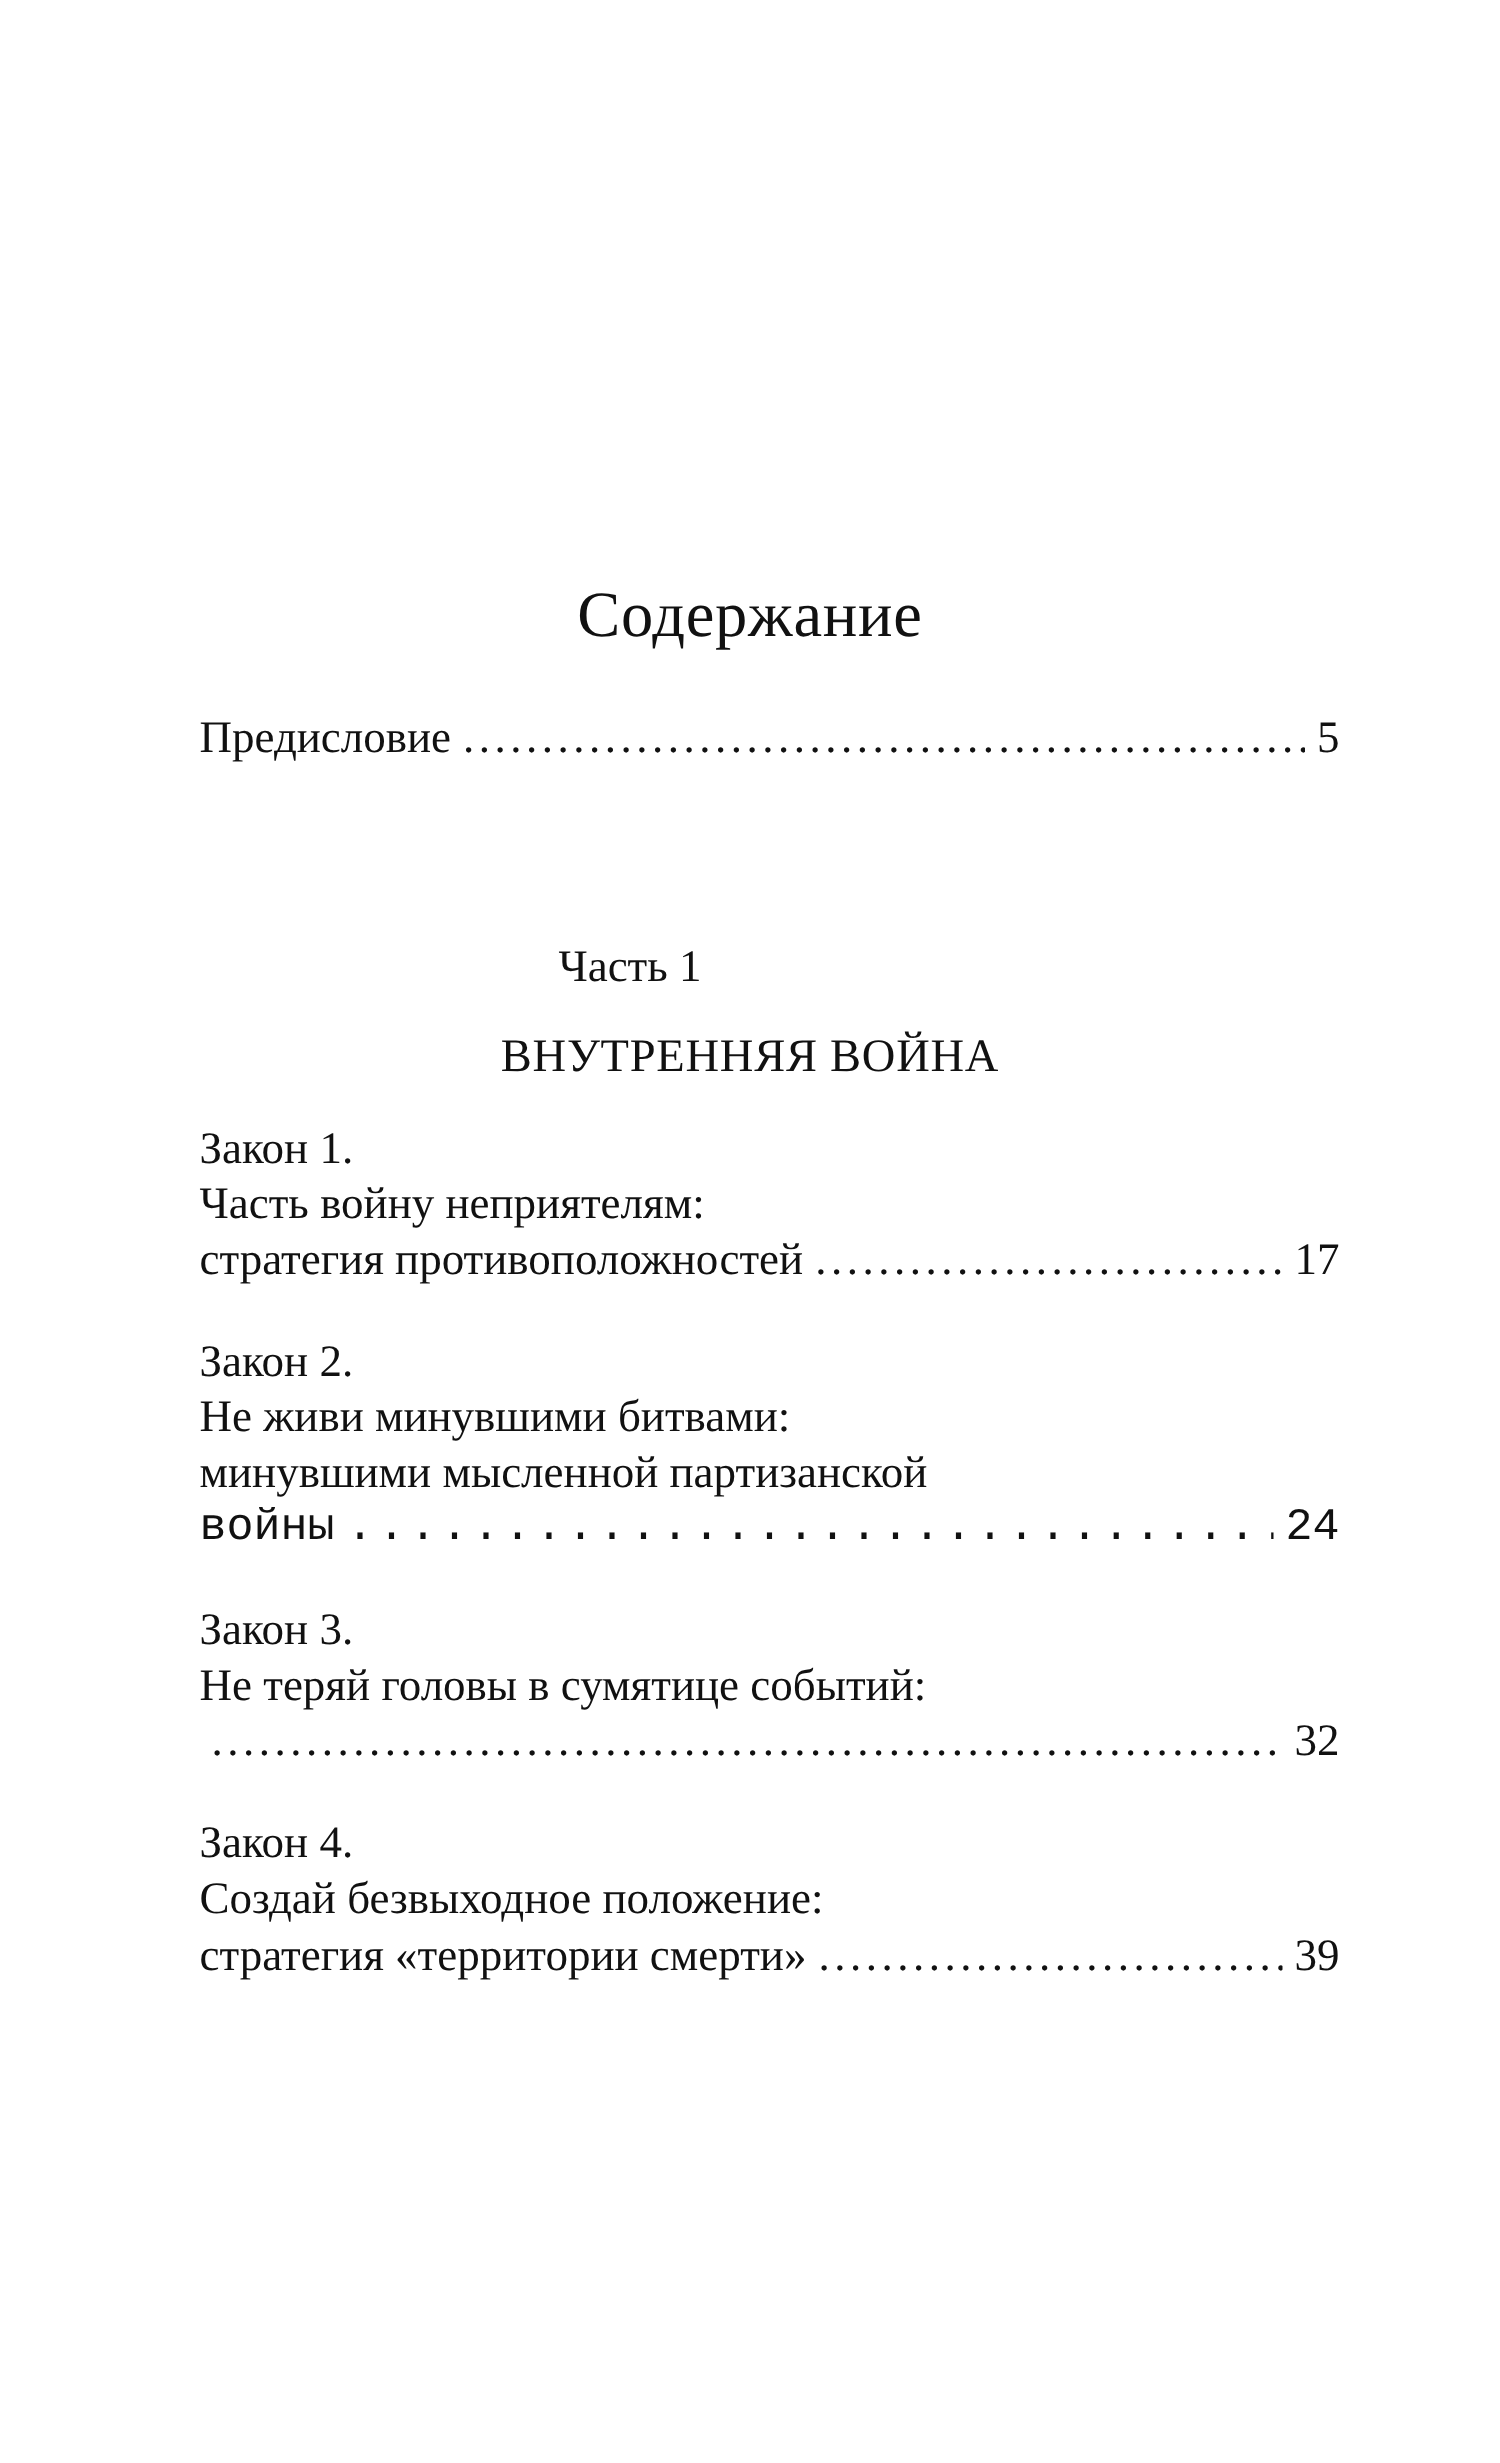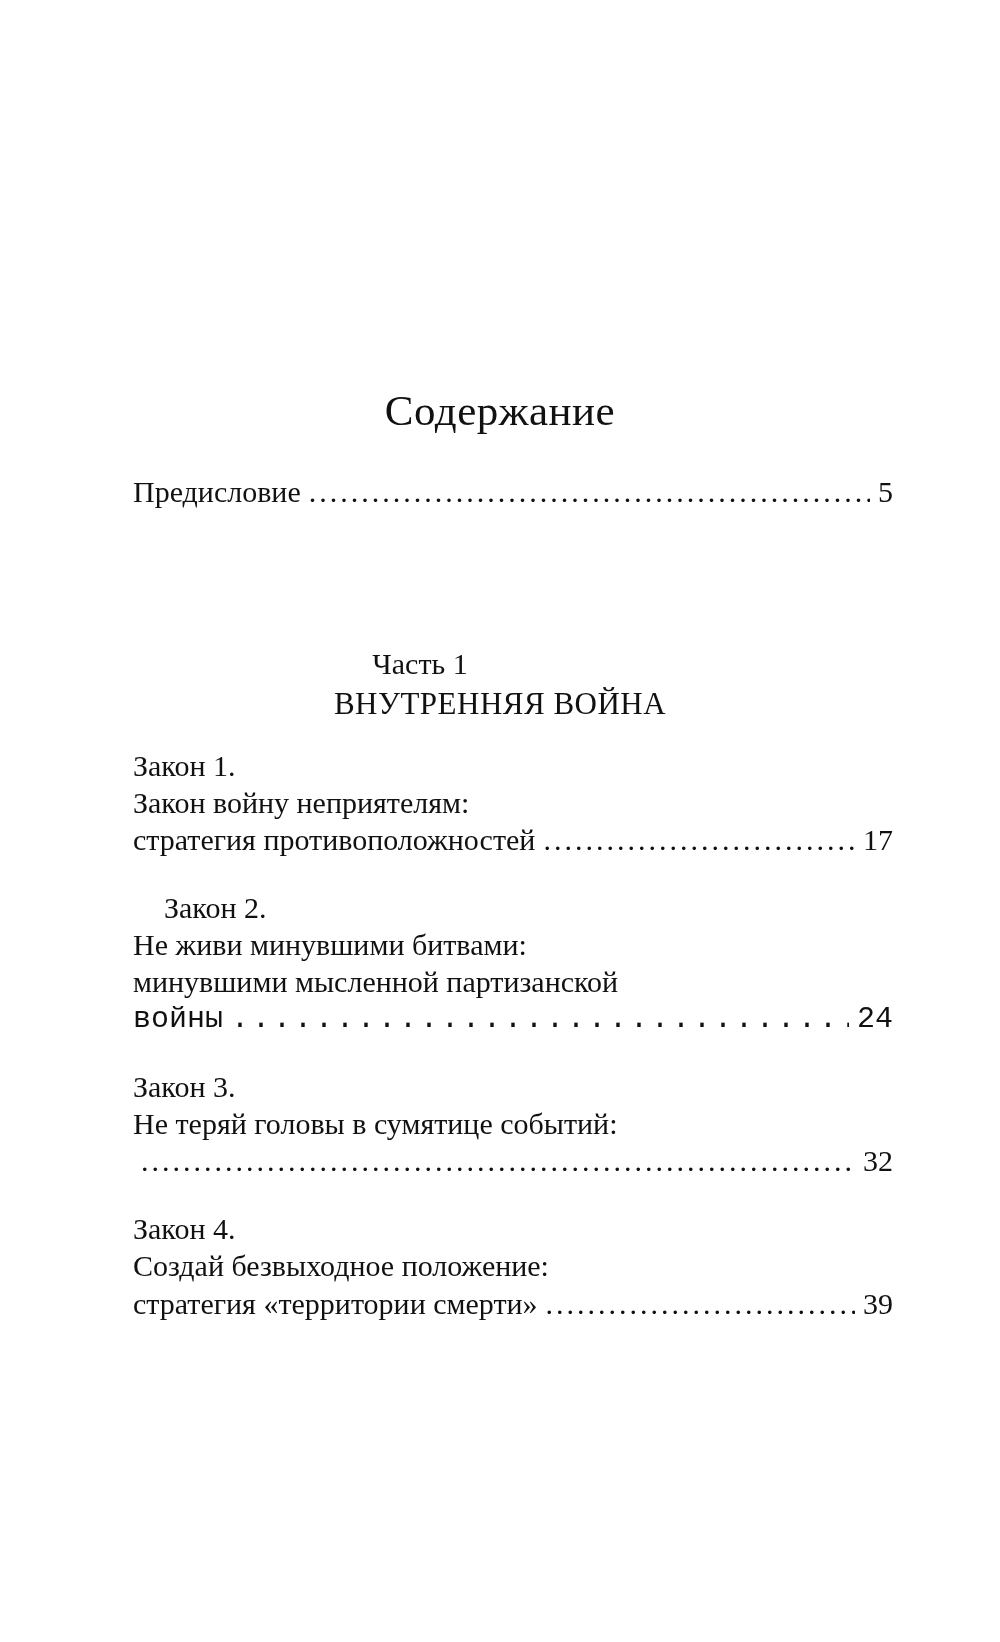--- a/index.html
+++ b/index.html
@@ -16,21 +16,21 @@
     position:absolute; left:133px; width:760px;
     display:flex; align-items:baseline; font-size:30px; line-height:36px;
   }
   .toc-line .text { white-space:nowrap; }
   .toc-line .leader {
     flex:1; overflow:hidden; white-space:nowrap; margin:0 8px;
     font-size:30px; letter-spacing:3px;
   }
   .toc-line .page { white-space:nowrap; }
   .part-label {
-    position:absolute; left:0; width:840px; top:647px;
+    position:absolute; left:0; width:840px; top:628px;
     text-align:center; font-size:30px;
   }
   .part-title {
     position:absolute; left:0; width:1000px; top:686px;
     text-align:center; font-size:31px; letter-spacing:0.5px;
   }
   .plain-line {
     position:absolute; left:133px; font-size:30px; line-height:36px; white-space:nowrap;
   }
 </style>
@@ -42,28 +42,28 @@
 <div class="toc-line" style="top:474px;">
   <span class="text">Предисловие</span>
   <span class="leader">.......................................................................................................</span>
   <span class="page">5</span>
 </div>
 
 <div class="part-label">Часть 1</div>
 <div class="part-title">ВНУТРЕННЯЯ ВОЙНА</div>
 
 <div class="plain-line" style="top:748px;">Закон 1.</div>
-<div class="plain-line" style="top:785px;">Закон войну неприятелям:</div>
+<div class="plain-line" style="top:785px;">Часть войну неприятелям:</div>
 <div class="toc-line" style="top:822px;">
   <span class="text">стратегия противоположностей</span>
   <span class="leader">.......................................................................................................</span>
   <span class="page">17</span>
 </div>
 
-<div class="plain-line" style="top:890px;margin-left:31px;">Закон 2.</div>
+<div class="plain-line" style="top:890px;">Закон 2.</div>
 <div class="plain-line" style="top:927px;">Не живи минувшими битвами:</div>
 <div class="plain-line" style="top:964px;">минувшими мысленной партизанской</div>
 <div class="toc-line" style="top:1001px;font-family:Liberation Mono, monospace;">
   <span class="text">войны</span>
   <span class="leader">.......................................................................................................</span>
   <span class="page">24</span>
 </div>
 
 <div class="plain-line" style="top:1069px;">Закон 3.</div>
 <div class="plain-line" style="top:1106px;">Не теряй головы в сумятице событий:</div>

